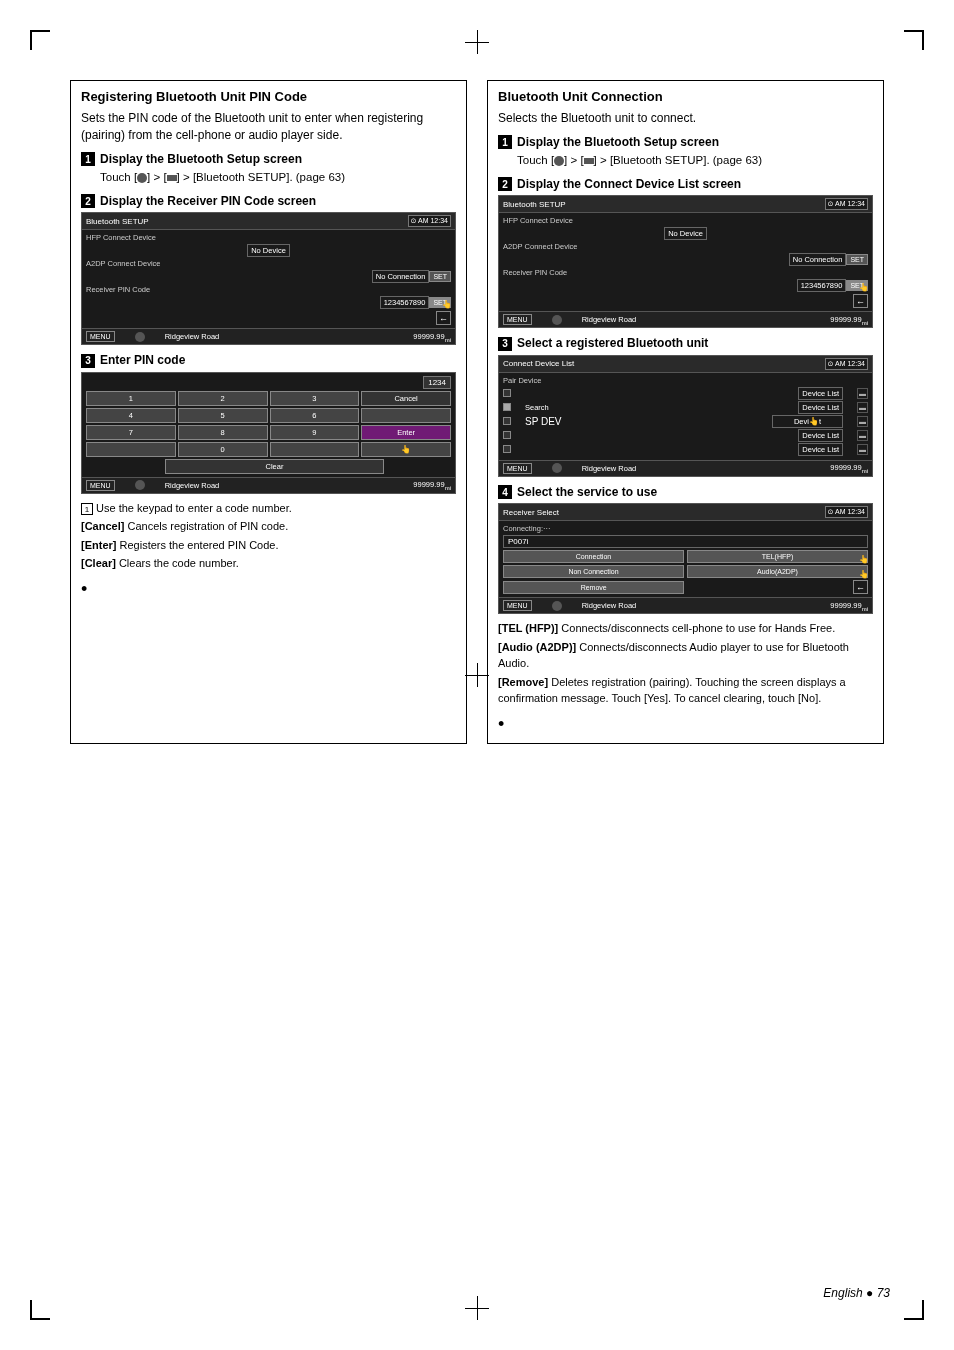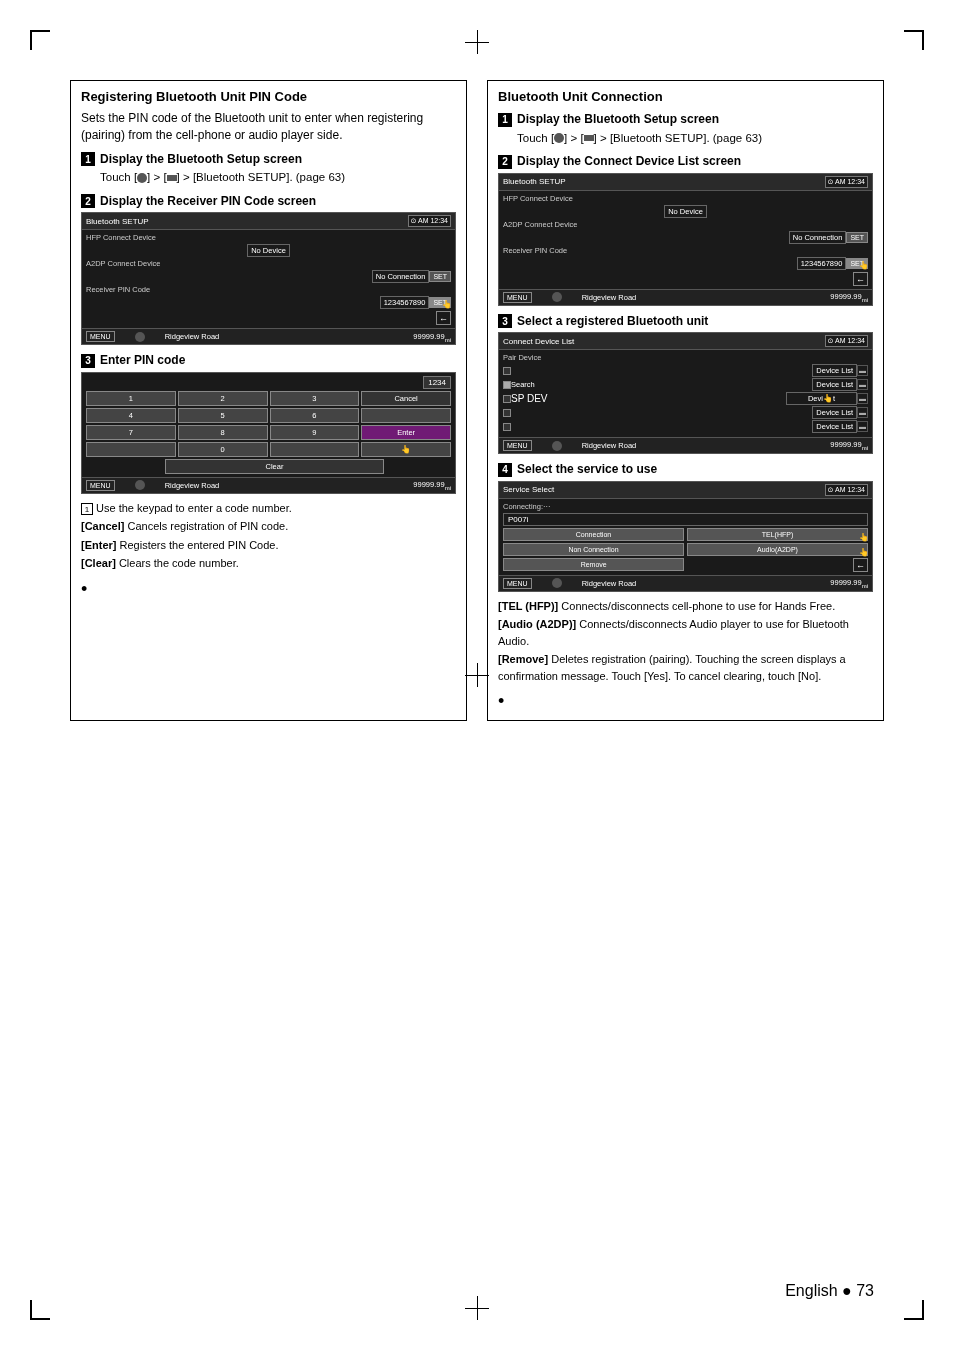--- a/index.html
+++ b/index.html
@@ -288,21 +288,21 @@
       margin-top: 4px;
     }
     .desc-item {
       margin-bottom: 2px;
     }
 
     
     .device-list-row {
       display: flex;
       align-items: center;
-      gap: 0;
+      gap: 14px;
       margin-bottom: 1px;
     }
     .device-check {
       width: 8px;
       height: 8px;
       border: 1px solid #888;
       background: #333;
     }
     .device-check.checked {
       background: #aaa;
@@ -460,20 +460,21 @@
         </div>
       </div>
 
       <div style="text-align:left;margin-top:8px;">
         <span style="font-size:18px;line-height:1;">•</span>
       </div>
     </div>
 
     <div class="col-right">
       <div class="section-title">Bluetooth Unit Connection</div>
+      <div class="section-desc">Selects the Bluetooth unit to connect.</div>
 
       <div class="step-header">
         <span class="step-num">1</span>
         <span class="step-title">Display the Bluetooth Setup screen</span>
       </div>
       <div class="step-body">
         Touch [<span style="display:inline-block;width:10px;height:10px;background:#555;border-radius:50%;vertical-align:middle;"></span>] &gt; [<span style="display:inline-block;width:10px;height:6px;background:#555;vertical-align:middle;"></span>] &gt; [Bluetooth SETUP]. (page 63)
       </div>
 
       <div class="step-header">
@@ -577,21 +578,21 @@
           <span class="screen-price"><span>99999.99</span><sub style="font-size:6px;">mi</sub></span>
         </div>
       </div>
 
       <div class="step-header">
         <span class="step-num">4</span>
         <span class="step-title">Select the service to use</span>
       </div>
       <div class="screen-mock">
         <div class="screen-titlebar">
-          <span>Service Select</span>
+          <span>Receiver Select</span>
           <span class="screen-clock">⊙ AM 12:34</span>
         </div>
         <div class="screen-body">
           <div class="screen-row">
             <span style="color:#ccc;font-size:7.5px;">Connecting:···</span>
           </div>
           <div class="screen-row">
             <span style="color:#fff;font-size:8px;border:1px solid #666;padding:1px 4px;width:100%;">P007i</span>
           </div>
           <div class="service-row">
@@ -636,15 +637,15 @@
       </div>
 
       <div style="text-align:left;margin-top:8px;">
         <span style="font-size:18px;line-height:1;">•</span>
       </div>
     </div>
 
   </div>
 </div>
 
-<div style="position:absolute;bottom:50px;right:80px;font-size:16px;">
+<div style="position:absolute;bottom:50px;right:64px;font-size:12px;font-style:italic;">
   <span>English</span> ● <span>73</span>
 </div>
 
 </body></html>

